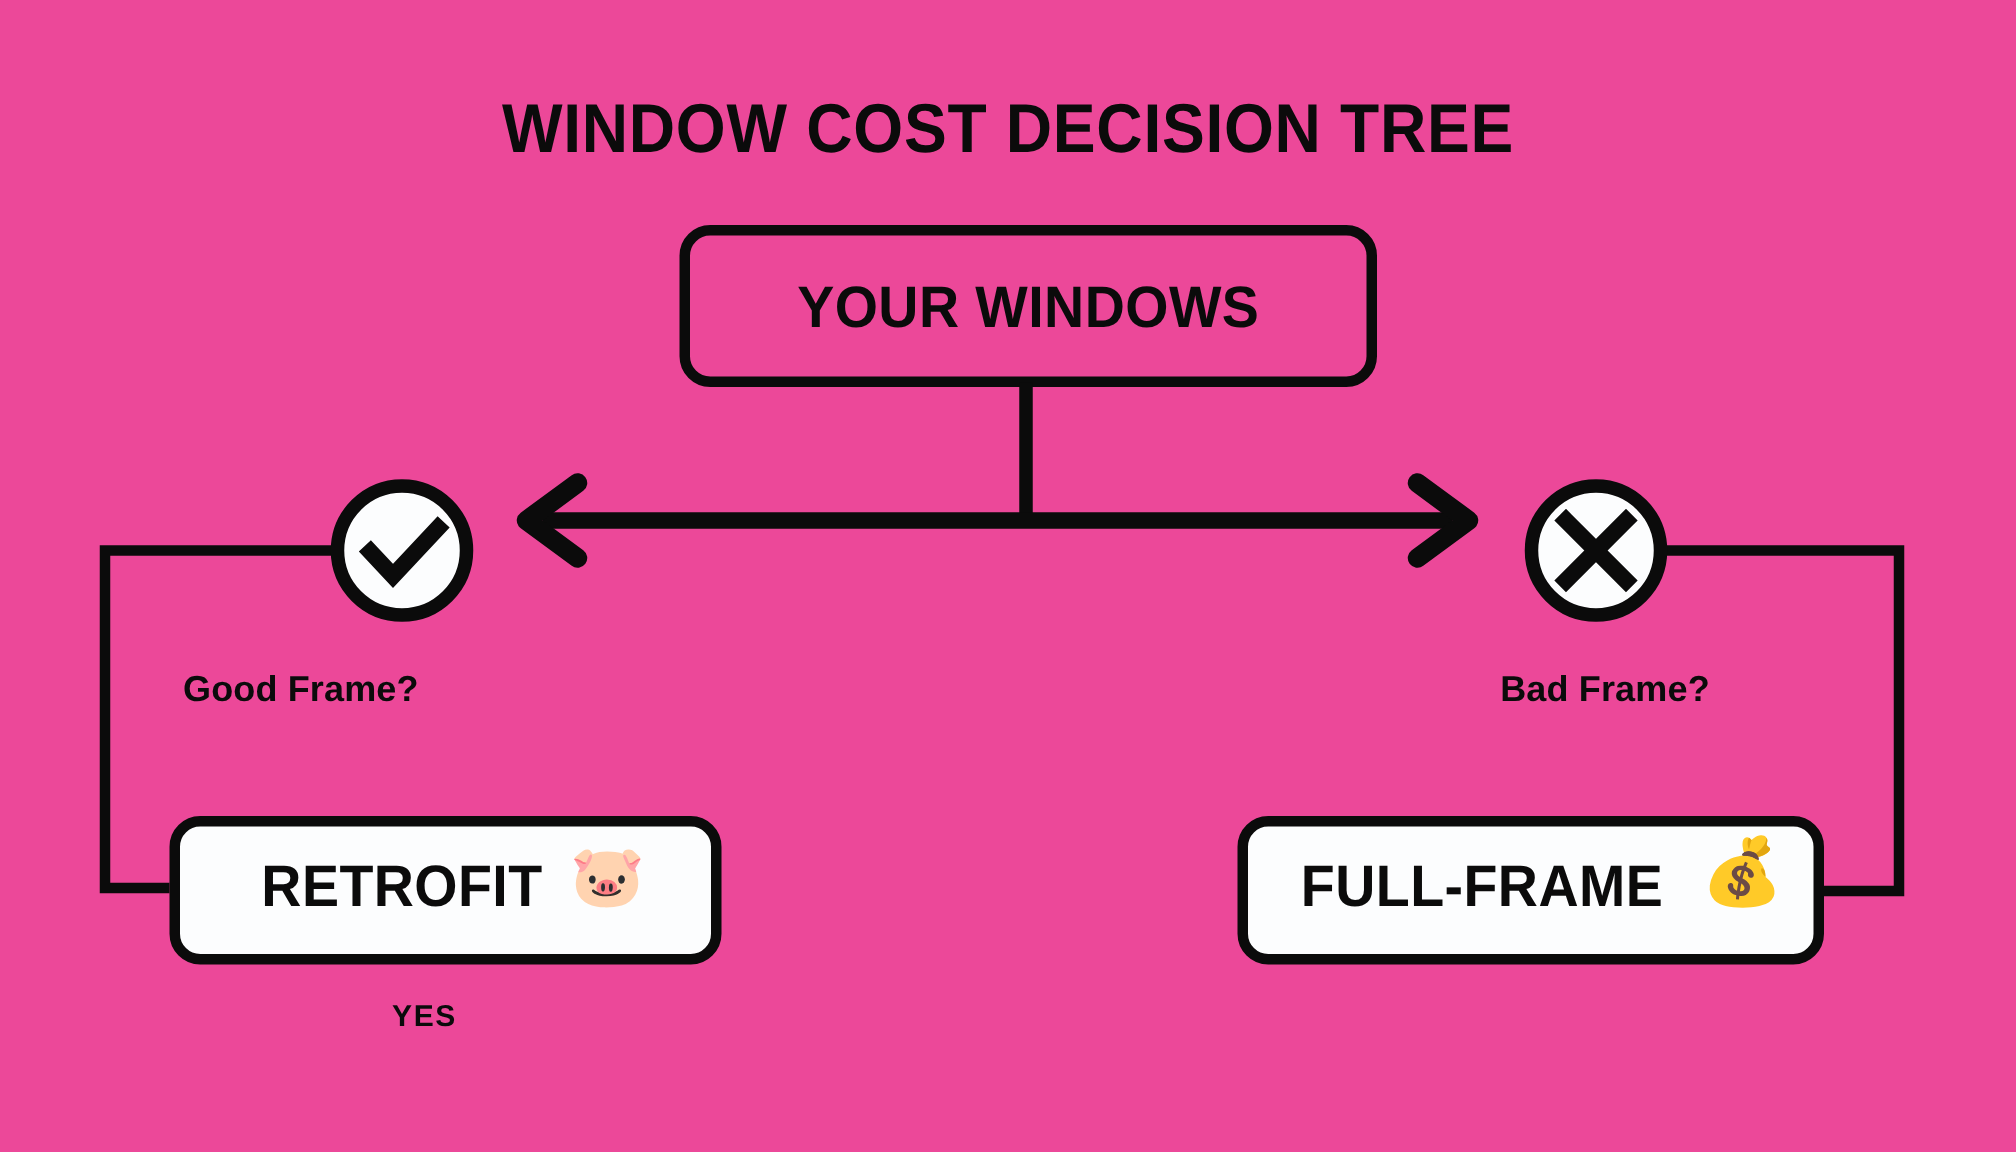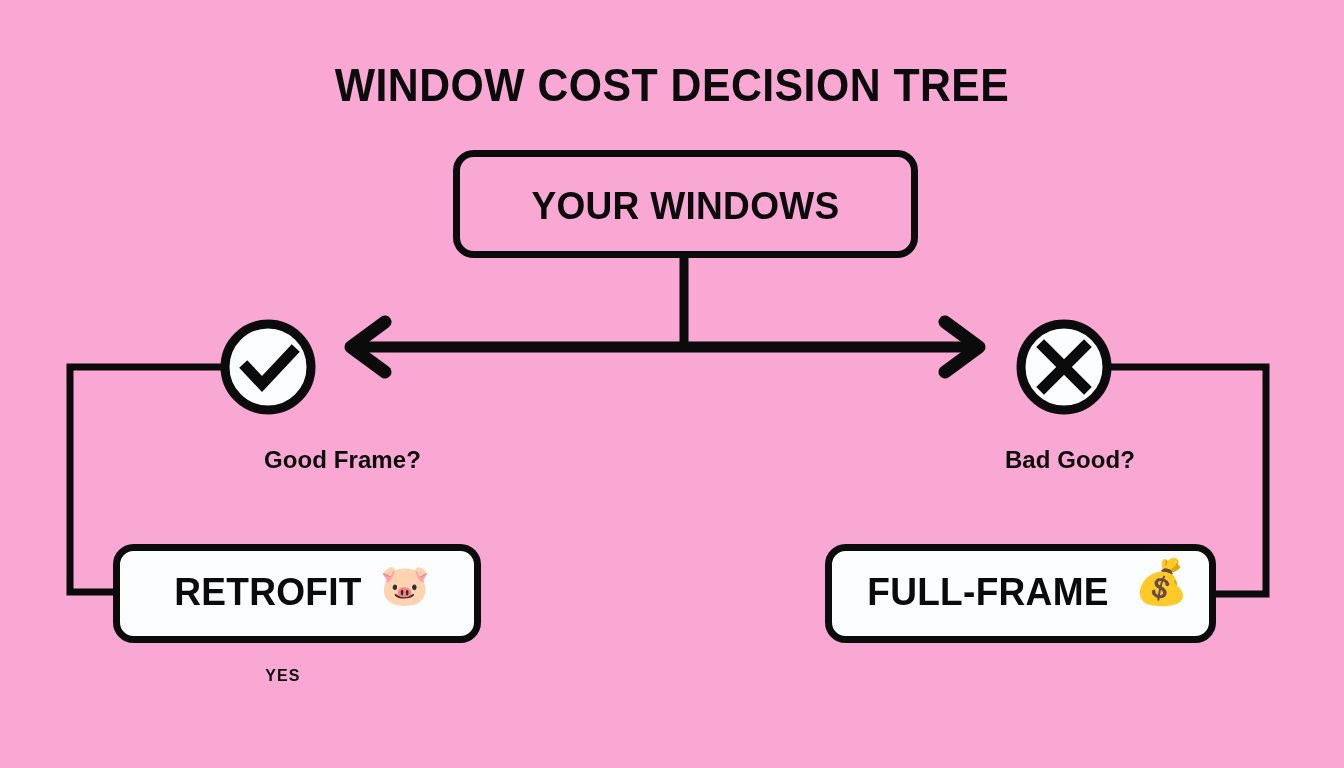--- a/index.html
+++ b/index.html
@@ -5,21 +5,21 @@
 <style>
   html, body {
     margin: 0;
     padding: 0;
     background: #ffffff;
   }
   #stage {
     position: relative;
     width: 1344px;
     height: 768px;
-    background: #f9a8d4;
+    background: #ec4899;
     overflow: hidden;
     font-family: "Liberation Sans", "DejaVu Sans", sans-serif;
   }
   #diagram-svg {
     position: absolute;
     inset: 0;
     width: 1344px;
     height: 768px;
   }
   .lbl {
@@ -84,34 +84,34 @@
     font-size: 44px;
     font-family: "DejaVu Sans", sans-serif;
   }
   
   .branch-question {
     font-size: 24px;
     font-weight: 700;
     letter-spacing: 0.1px;
   }
   #left-branch-question {
-    left: 111px;
+    left: 122px;
     top: 448px;
     width: 310px;
-    text-align: right;
+    text-align: left;
   }
   #right-branch-question {
     left: 910px;
     top: 448px;
     width: 320px;
     text-align: center;
   }
   
   .outcome {
-    font-size: 16px;
+    font-size: 20px;
     font-weight: 700;
     letter-spacing: 1.1px;
   }
   #left-outcome-label {
     left: 113px;
     top: 668px;
     width: 340px;
     text-align: center;
   }
   #right-outcome-label {
@@ -154,21 +154,21 @@
     <rect x="828.5" y="547.5" width="384" height="92" rx="17" ry="17" fill="#fcfdfe" stroke="#0b0b0b" stroke-width="7"></rect>
 
   </svg>
 
   <div class="lbl" id="page-title">WINDOW COST DECISION TREE</div>
 
   <div class="lbl node-text" id="root-node-label">YOUR WINDOWS</div>
 
   <div class="lbl branch-question" id="left-branch-question">Good Frame?</div>
 
-  <div class="lbl branch-question" id="right-branch-question">Bad Good?</div>
+  <div class="lbl branch-question" id="right-branch-question">Bad Frame?</div>
 
   <div class="lbl node-text" id="left-node-label">RETROFIT</div>
 
   <div class="node-icon" id="piggy-icon">🐷</div>
 
   <div class="lbl node-text" id="right-node-label">FULL-FRAME</div>
 
   <div class="node-icon" id="moneybag-icon">💰</div>
 
   <div class="lbl outcome" id="left-outcome-label">YES</div>

